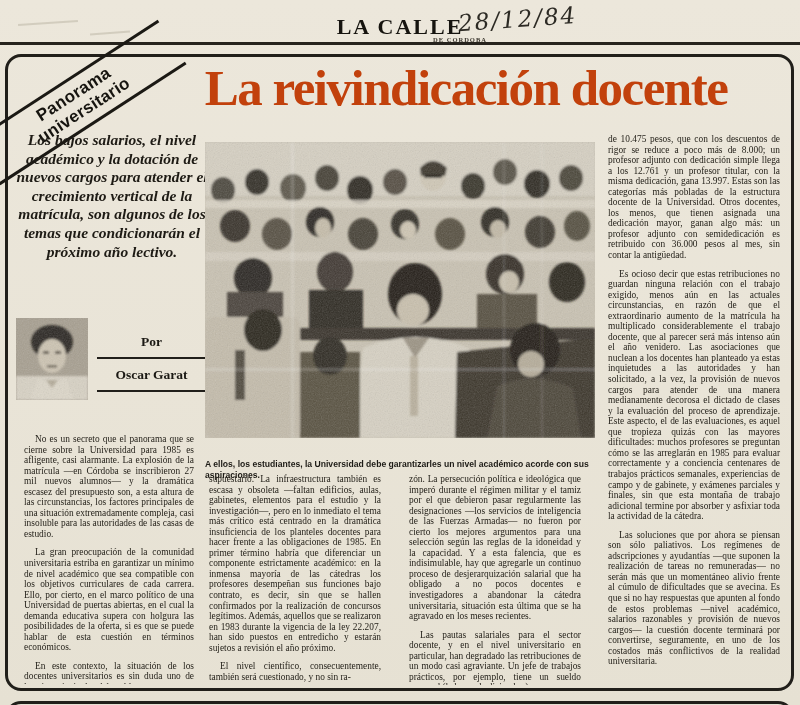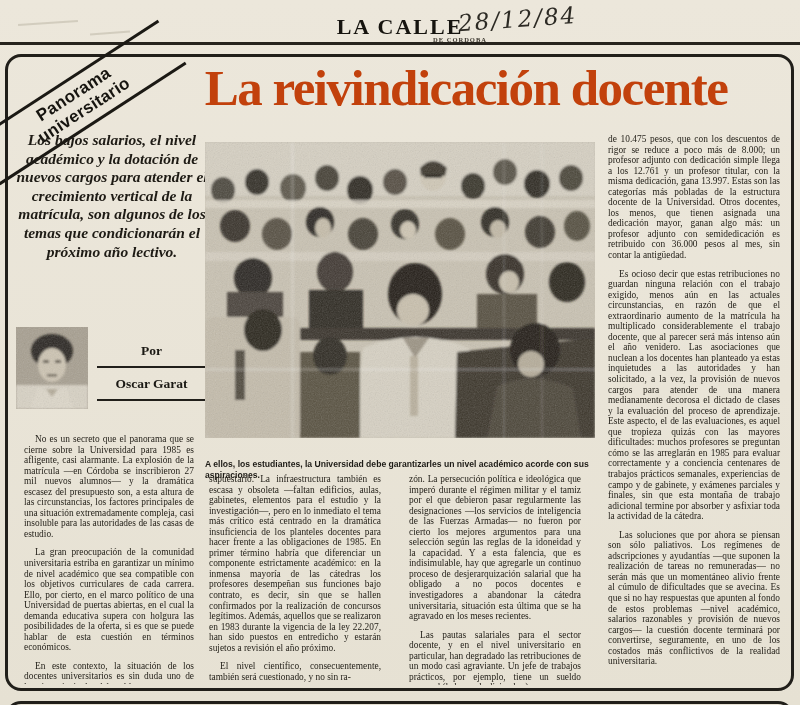--- a/index.html
+++ b/index.html
@@ -27,21 +27,21 @@
     border-top:3px solid #1b1914;border-bottom:3px solid #1b1914;padding:4px 0 5px;
     text-align:center;font-family:"Liberation Sans", sans-serif;font-weight:bold;
     font-size:17px;line-height:19px;letter-spacing:.3px;color:#16140f;background:transparent;}
 
   .headline{position:absolute;left:137px;top:1px;width:642px;text-align:center;
     font-weight:bold;font-size:51px;line-height:60px;letter-spacing:-1.5px;color:#c2410c;}
 
   .lead{position:absolute;left:8px;top:74px;width:192px;text-align:center;
     font-weight:bold;font-style:italic;font-size:15.5px;line-height:18.6px;color:#1e1b15;}
 
-  .byline{position:absolute;left:8px;top:270px;width:190px;display:flex;gap:9px;}
+  .byline{position:absolute;left:8px;top:261px;width:190px;display:flex;gap:9px;}
   .portrait{width:72px;height:82px;flex:0 0 auto;}
   .byline-right{flex:1;padding-top:16px;}
   .byline-label,.byline-author{text-align:center;font-weight:bold;font-size:13.5px;color:#1b1914;}
   .byline-rule{border-top:2.5px solid #211f1a;margin:7px 0 8px;}
 
   .photo-wrap{position:absolute;left:197px;top:85px;width:390px;height:296px;}
   .photo-wrap svg{display:block;width:100%;height:100%;}
   .caption{position:absolute;left:197px;top:388px;width:390px;text-align:left;
     font-family:"Liberation Sans", sans-serif;font-weight:bold;font-size:8.6px;
     line-height:10.5px;color:#1d1b16;margin-top:14px;}

